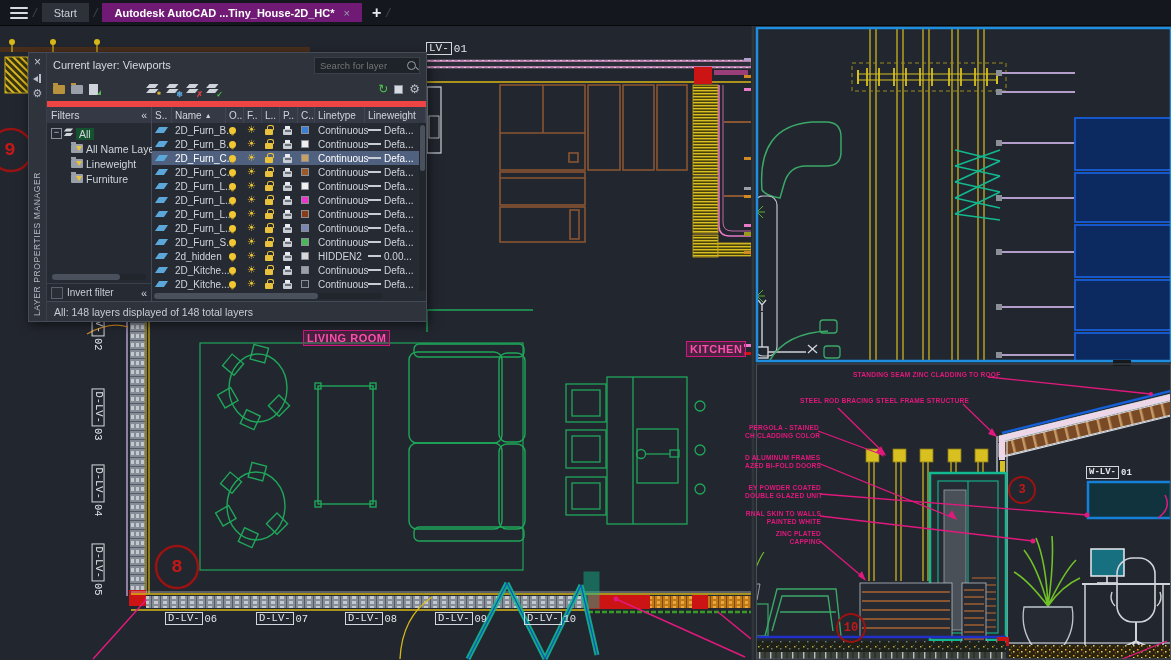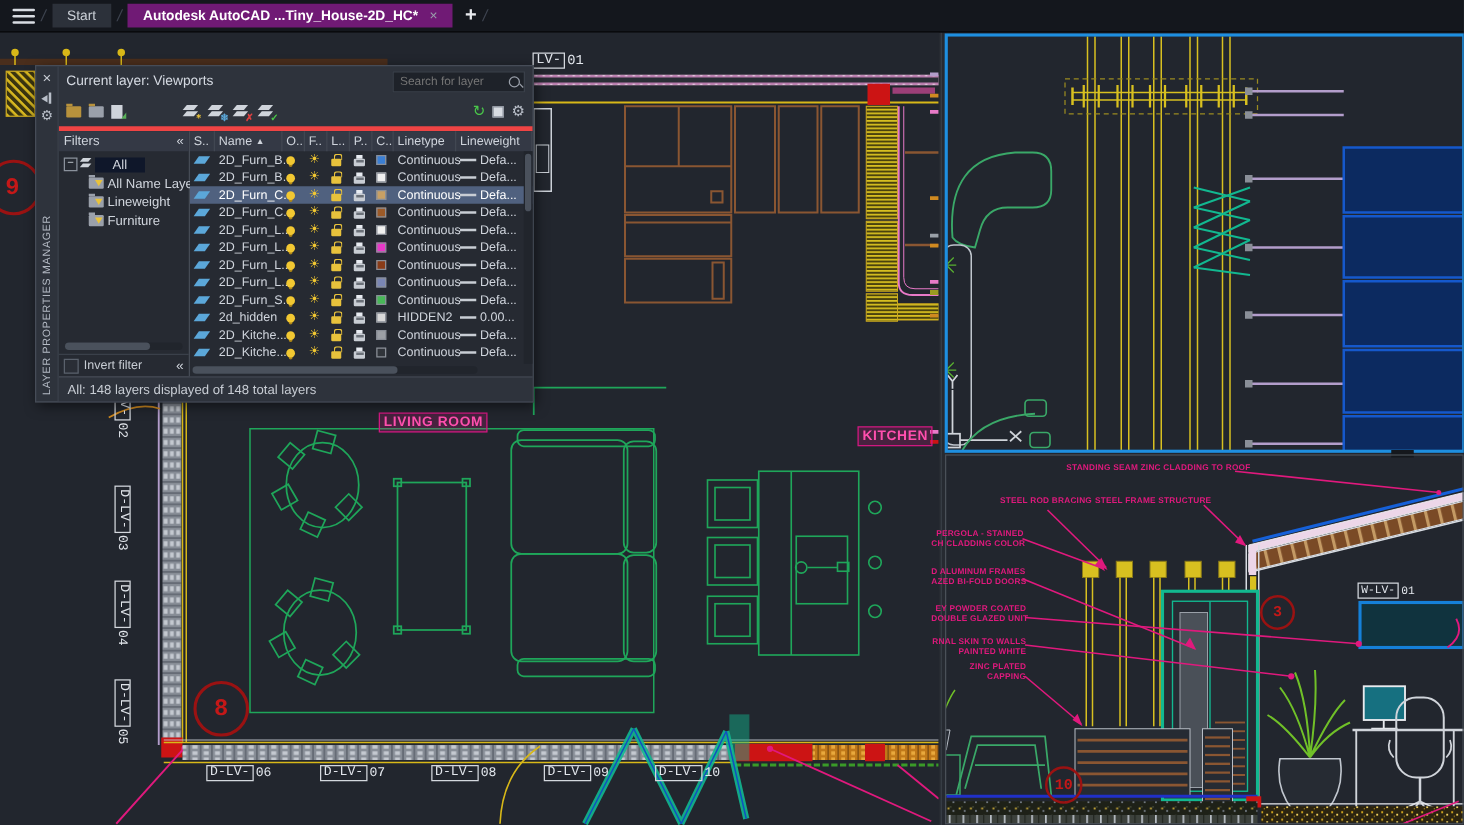--- a/index.html
+++ b/index.html
@@ -52,33 +52,33 @@
   .ico-folder::before{content:"";position:absolute;top:-2px;left:0;width:5px;height:2px;background:#b8923c}
   .ico-folder.grp{background:#9aa0aa}
   .ico-page{width:9px;height:11px;background:#cfd4db;position:relative}
   .ico-page::after{content:"";position:absolute;right:-3px;bottom:0;border-left:4px solid transparent;border-bottom:5px solid #58b058}
   .ico-layers{width:14px;height:13px;position:relative;display:inline-block}
   .ico-layers::before,.ico-layers::after{content:"";position:absolute;left:2px;width:9px;height:3.5px;background:#cfd4db;transform:skewX(-40deg)}
   .ico-layers::before{top:1px}.ico-layers::after{top:6.5px}
   .badge{position:absolute;right:-3px;bottom:-3px;font-size:8px;font-weight:bold;line-height:8px}
   .refresh{color:#4ac84a;font-size:12px;line-height:12px}
   .sq{width:7px;height:7px;background:#d8dce2;border:1px solid #8a919c}
-  .pal-body{flex:1;display:flex;border-top:4px solid #ef4444;min-height:0}
+  .pal-body{flex:1;display:flex;border-top:6px solid #ef4444;min-height:0}
   .filters{width:104px;border-right:1px solid #454b55;display:flex;flex-direction:column;background:#262a32}
   .panehead{height:16px;background:#343945;display:flex;align-items:center;padding:0 4px;font-size:10.5px;color:#cfd4dc;flex:none}
   .panehead .chev{margin-left:auto;color:#cfd4dc}
   .tree{flex:1;font-size:10.5px;color:#d0d5dd;padding-top:3px}
   .trow{height:15px;display:flex;align-items:center;gap:3px;padding-left:4px;white-space:nowrap}
   .trow.child{padding-left:24px}
   .ico-expand{width:9px;height:9px;border:1px solid #8a919c;color:#d0d5dd;font-size:9px;line-height:7px;text-align:center;flex:none}
   .ico-treelayers{transform:scale(.75);margin:-2px -3px 0 -3px}
   .ico-lfilter{width:12px;height:9px;background:#9aa0aa;border-radius:1px;position:relative;flex:none}
   .ico-lfilter::before{content:"";position:absolute;top:-2px;left:0;width:5px;height:2px;background:#9aa0aa}
   .ico-lfilter::after{content:"";position:absolute;right:1px;top:2px;border-left:3px solid transparent;border-right:3px solid transparent;border-top:5px solid #e8c23c}
-  .sellbl{background:#0f172a;padding:0 14px}
+  .sellbl{background:#14532d;padding:0 3px}
   .hscroll{height:6px;margin:3px 5px;background:#21252c;border-radius:3px;flex:none}
   .hscroll i{display:block;height:100%;width:72%;background:#4a515c;border-radius:3px}
   .invert{height:17px;display:flex;align-items:center;gap:4px;padding:0 4px;border-top:1px solid #3a404a;font-size:10px;color:#c8cdd4;flex:none}
   .cb{width:10px;height:10px;background:#2a2e36;border:1px solid #5a616c;flex:none}
   .invert .chev{margin-left:auto;color:#cfd4dc;font-size:11px}
   .list{flex:1;display:flex;flex-direction:column;background:#262a32;min-width:0;position:relative}
   .lhead{height:16px;background:#343945;display:flex;font-size:10px;color:#cfd4dc;flex:none}
   .lhead .c{border-right:1px solid #414752;display:flex;align-items:center;padding-left:3px;box-sizing:border-box}
   .c.w-st{width:20px;flex:none}.c.w-nm{width:54px;flex:none}.c.w-s{width:18px;flex:none}
   .c.w-c{width:17px;flex:none}.c.w-lt{width:50px;flex:none}.c.w-lw{flex:1}
@@ -569,21 +569,21 @@
 
   <div class="callout" style="left:-11px;top:129px;width:42px;height:42px;font-size:19px;border:none">9</div>
   <div class="callout" style="left:156px;top:546px;width:42px;height:42px;font-size:19px;border:none">8</div>
   <div class="callout" style="left:838px;top:615px;width:26px;height:26px;font-size:12px;border:none">10</div>
   <div class="callout" style="left:1010px;top:478px;width:24px;height:24px;font-size:12px;border:none">3</div>
 
   <div class="tag" style="left:426px;top:42px;font-size:11px">
     <span class="tagbox">LV-</span>
       <span class="tagnum">01</span>
   </div>
-  <div class="tag" style="left:1086px;top:466px;font-size:9px;font-weight:normal">
+  <div class="tag" style="left:1086px;top:466px;font-size:9px;font-weight:bold">
     <span class="tagbox">W-LV-</span>
       <span class="tagnum">01</span>
   </div>
 
   <div class="tag" style="left:165px;top:612px;font-size:10.5px">
     <span class="tagbox">D-LV-</span>
       <span class="tagnum">06</span>
     </div>
   <div class="tag" style="left:256px;top:612px;font-size:10.5px">
     <span class="tagbox">D-LV-</span>

